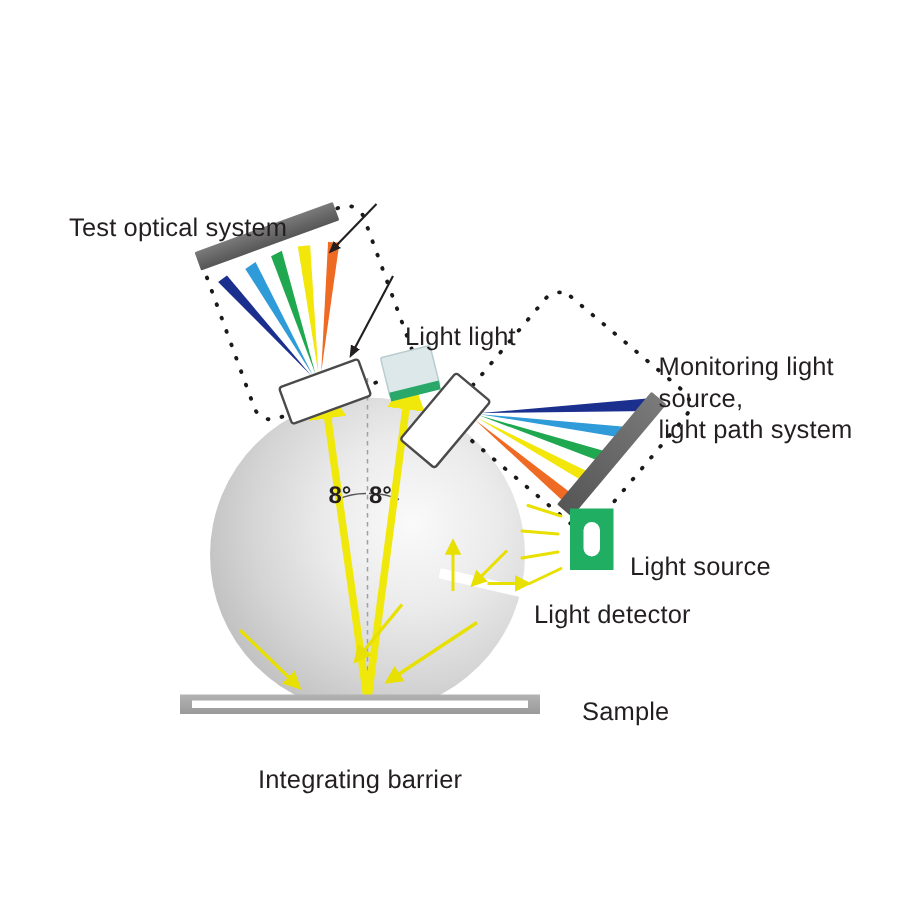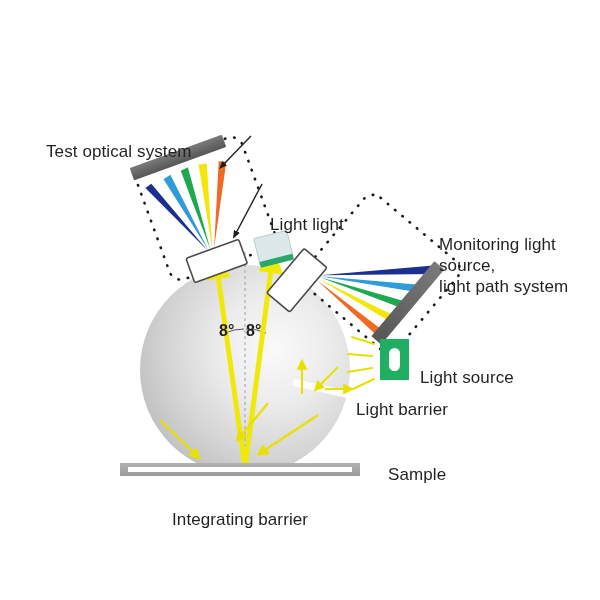--- a/index.html
+++ b/index.html
@@ -170,21 +170,21 @@
 
 
   <div class="lbl" style="left:270px; top:214px;">Light light</div>
 
   <div class="lbl lbl-multi" style="left:439px; top:202px;margin-top:32px;">Monitoring light
 source,
 light path system</div>
 
   <div class="lbl" style="left:420px; top:367px;">Light source</div>
 
-  <div class="lbl" style="left:356px; top:399px;">Light barrier</div>
+  <div class="lbl" style="left:356px; top:399px;">Light detector</div>
 
   <div class="lbl" style="left:388px; top:464px;">Sample</div>
 
   <div class="lbl" style="left:172px; top:509px;">Integrating barrier</div>
 
   <div class="ang" style="left:219px; top:322px;">8°</div>
 
   <div class="ang" style="left:246px; top:322px;">8°</div>
 
 </div>

